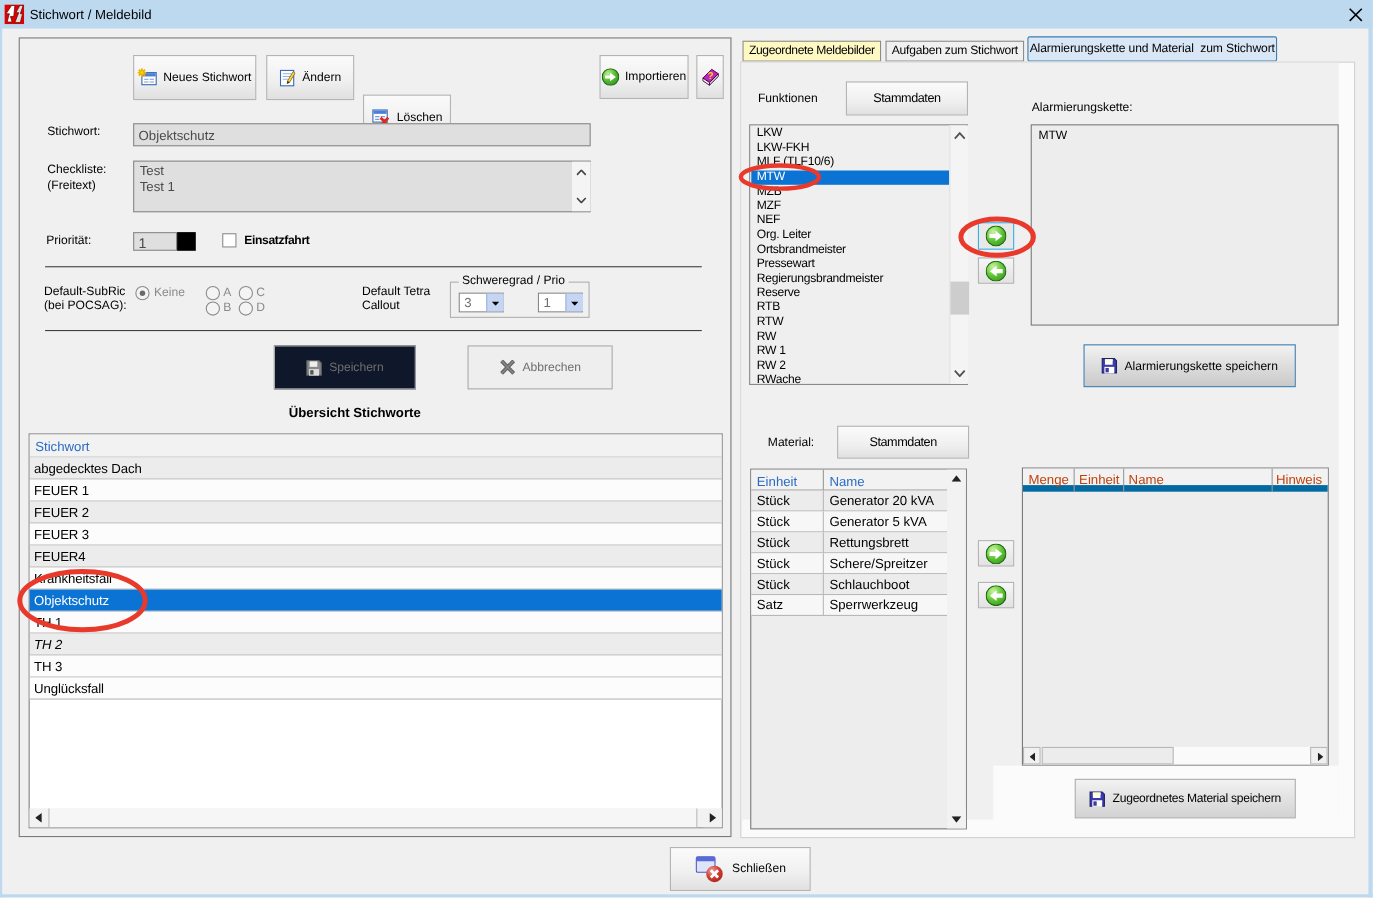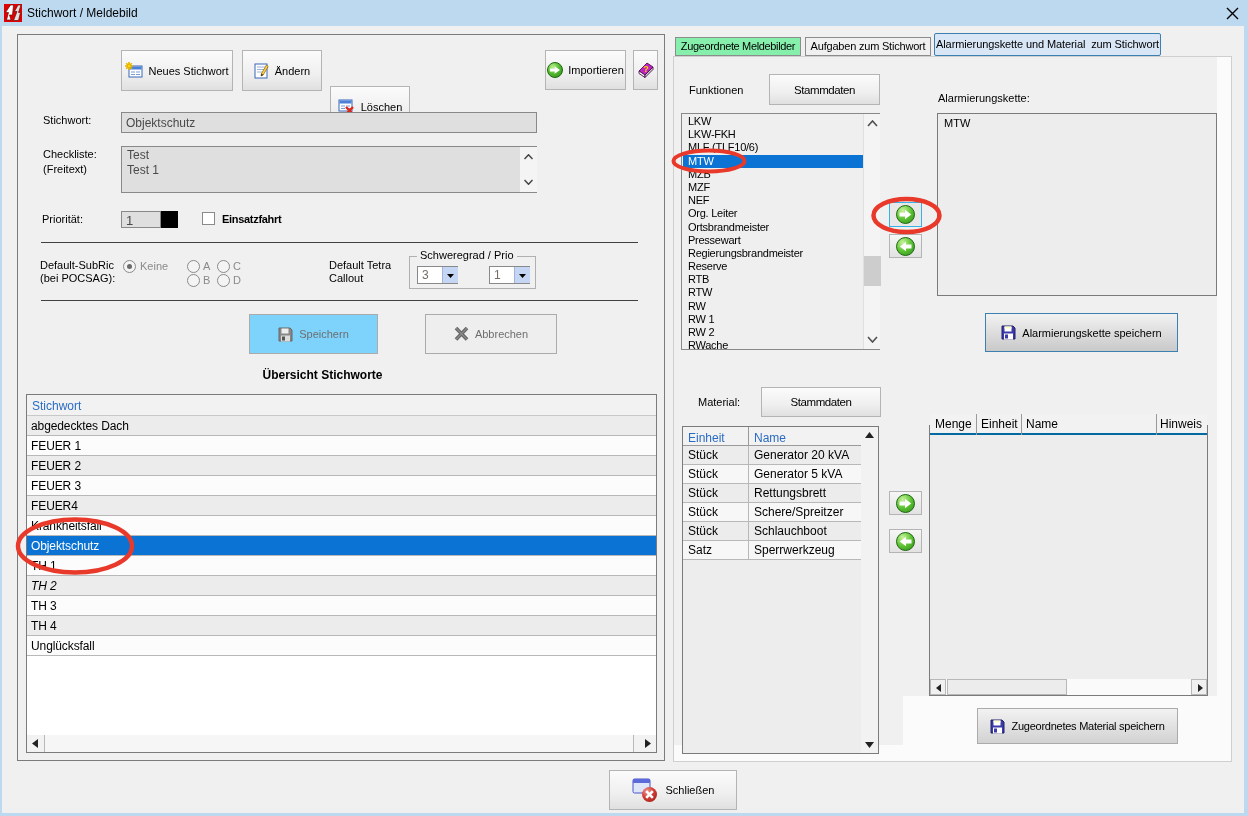--- a/index.html
+++ b/index.html
@@ -138,21 +138,21 @@
 <div class="abs sunk" style="left:489px;top:266px;width:41px;height:18px;background:#fff;">
   <div class="abs" style="left:4px;top:1px;color:#766e66;font-size:12px;">1</div>
   <div class="abs" style="left:24px;top:0px;width:16px;height:16px;background:#c4d6f4;border-left:1px solid #a0b4d8;"></div>
   <svg class="abs" style="left:29px;top:7px" width="7" height="4">
       <path d="M0 0 h7 l-3.5 4 z" fill="#000"></path>
     </svg>
 </div>
 
 <div class="abs" style="left:41px;top:300px;width:597px;height:1px;background:#404040;"></div>
 
-<div class="abs" style="left:249px;top:314px;width:129px;height:40px;border:1px solid #ababab;background:#7dd3fc;display:flex;align-items:center;justify-content:center;color:#6e6e6e;">
+<div class="abs" style="left:249px;top:314px;width:129px;height:40px;border:1px solid #ababab;background:#0f172a;display:flex;align-items:center;justify-content:center;color:#6e6e6e;">
   <svg width="15" height="15" viewBox="0 0 15 15" style="margin-right:6px">
     <path d="M1 1 h11 l2 2 v11 h-13 z" fill="#888" stroke="#666"></path>
     <rect x="3.5" y="1.5" width="7" height="5" fill="#eee"></rect>
     <rect x="3" y="8.5" width="9" height="6" fill="#ddd"></rect>
     <rect x="4" y="9.5" width="3" height="4" fill="#555"></rect>
   </svg>
   <span>Speichern</span>
 </div>
 <div class="abs" style="left:425px;top:314px;width:132px;height:40px;border:1px solid #ababab;background:#eee;display:flex;align-items:center;justify-content:center;color:#6e6e6e;">
   <svg width="15" height="14" viewBox="0 0 15 14" style="margin-right:6px">
@@ -170,21 +170,20 @@
 <div style="height:20px;background:#ececec;color:#000;border-bottom:1px solid #b8b8b8;padding:3px 0 0 4px;box-sizing:border-box;letter-spacing:-0.1px;">abgedecktes Dach</div>
 <div style="height:20px;background:#fcfcfc;color:#000;border-bottom:1px solid #b8b8b8;padding:3px 0 0 4px;box-sizing:border-box;letter-spacing:-0.1px;">FEUER 1</div>
 <div style="height:20px;background:#ececec;color:#000;border-bottom:1px solid #b8b8b8;padding:3px 0 0 4px;box-sizing:border-box;letter-spacing:-0.1px;">FEUER 2</div>
 <div style="height:20px;background:#fcfcfc;color:#000;border-bottom:1px solid #b8b8b8;padding:3px 0 0 4px;box-sizing:border-box;letter-spacing:-0.1px;">FEUER 3</div>
 <div style="height:20px;background:#ececec;color:#000;border-bottom:1px solid #b8b8b8;padding:3px 0 0 4px;box-sizing:border-box;letter-spacing:-0.1px;">FEUER4</div>
 <div style="height:20px;background:#fcfcfc;color:#000;border-bottom:1px solid #b8b8b8;padding:3px 0 0 4px;box-sizing:border-box;letter-spacing:-0.1px;">Krankheitsfall</div>
 <div style="height:20px;background:#0a73d4;color:#fff;border-bottom:1px solid #b8b8b8;padding:3px 0 0 4px;box-sizing:border-box;letter-spacing:-0.1px;">Objektschutz</div>
 <div style="height:20px;background:#fcfcfc;color:#000;border-bottom:1px solid #b8b8b8;padding:3px 0 0 4px;box-sizing:border-box;letter-spacing:-0.1px;">TH 1</div>
 <div style="height:20px;background:#ececec;color:#000;border-bottom:1px solid #b8b8b8;padding:3px 0 16px 4px;box-sizing:border-box;letter-spacing:-0.1px;font-style:italic;">TH 2</div>
 <div style="height:20px;background:#fcfcfc;color:#000;border-bottom:1px solid #b8b8b8;padding:3px 0 0 4px;box-sizing:border-box;letter-spacing:-0.1px;">TH 3</div>
-<div style="height:20px;background:#ececec;color:#000;border-bottom:1px solid #b8b8b8;padding:3px 0 0 4px;box-sizing:border-box;letter-spacing:-0.1px;">TH 4</div>
 <div style="height:20px;background:#fcfcfc;color:#000;border-bottom:1px solid #b8b8b8;padding:3px 0 0 4px;box-sizing:border-box;letter-spacing:-0.1px;">Unglücksfall</div>
 </div>
 
 <div class="abs" style="left:27px;top:735px;width:629px;height:17px;background:#f2f2f2;">
   <div class="abs" style="left:0;top:0;width:17px;height:17px;background:#f2f2f2;">
       <svg class="abs" style="left:5px;top:4px" width="6" height="9">
         <path d="M6 0 L0 4.5 L6 9 Z" fill="#222"></path>
       </svg>
     </div>
   <div class="abs" style="left:17px;top:0;width:590px;height:17px;background:#f6f6f6;border-left:1px solid #b8b8b8;border-right:1px solid #b8b8b8;"></div>
@@ -205,21 +204,21 @@
           <stop offset="0.45" stop-color="#d04038"></stop>
           <stop offset="1" stop-color="#a01810"></stop>
     </radialGradient>
       </defs>
     <circle cx="17.5" cy="17.5" r="7.5" fill="url(#rg)"></circle>
     <path d="M14.2 14.2 L20.8 20.8 M20.8 14.2 L14.2 20.8" stroke="#fff" stroke-width="2.6"></path>
   </svg>
   <span>Schließen</span>
 </div>
 
-<div class="abs" style="left:675px;top:37px;width:126px;height:19px;border:1px solid #8c8c8c;background:#86efac;padding-top:2px;text-align:center;white-space:nowrap;overflow:hidden;font-size:11px;letter-spacing:-0.35px;">Zugeordnete Meldebilder</div>
+<div class="abs" style="left:675px;top:37px;width:126px;height:19px;border:1px solid #8c8c8c;background:#fef9c3;padding-top:2px;text-align:center;white-space:nowrap;overflow:hidden;font-size:11px;letter-spacing:-0.35px;">Zugeordnete Meldebilder</div>
 <div class="abs" style="left:805px;top:37px;width:126px;height:19px;border:1px solid #8c8c8c;background:#f0f0f0;padding-top:2px;text-align:center;white-space:nowrap;overflow:hidden;font-size:11px;letter-spacing:-0.2px;">Aufgaben zum Stichwort</div>
 <div class="abs" style="left:934px;top:33px;width:227px;height:23px;border:1px solid #3c7fb1;border-radius:2px;background:#d8e6f6;padding-top:4px;text-align:center;white-space:nowrap;overflow:hidden;font-size:11px;letter-spacing:-0.1px;">Alarmierungskette und Material&nbsp; zum Stichwort</div>
 
 <div class="abs" style="left:673px;top:56px;width:559px;height:706px;border:1px solid #cfcfcf;background:#fbfbfb;"></div>
 <div class="abs" style="left:674px;top:57px;width:543px;height:688px;background:#f0f0f0;"></div>
 
 <div class="abs" style="left:689px;top:84px;">Funktionen</div>
 <div class="btn" style="left:769px;top:74px;width:111px;height:31px;letter-spacing:-0.4px;font-size:11.5px;">Stammdaten</div>
 <div class="abs" style="left:938px;top:92px;">Alarmierungskette:</div>
 
@@ -353,21 +352,21 @@
 <div class="abs" style="left:889px;top:529px;width:33px;height:24px;border:1px solid #b4b4b4;background:linear-gradient(#f6f6f6,#e2e2e2);display:flex;align-items:center;justify-content:center;">
   <svg width="19" height="19" viewBox="0 0 19 19">
     <circle cx="9.5" cy="9.5" r="9" fill="url(#g2)" stroke="#1e6812"></circle>
     <path d="M15.5 7.6 h-5.5 v-2.9 l-6.2 4.8 l6.2 4.8 v-2.9 h5.5 z" fill="#fff"></path>
   </svg>
 </div>
 
 <div class="abs" style="left:903px;top:696px;width:314px;height:50px;background:#fbfbfb;"></div>
 
 <div class="abs" style="left:929px;top:425px;width:279px;height:271px;border:1px solid #7b7b7b;background:#ededed;"></div>
-<div class="abs" style="left:930px;top:414px;width:277px;height:21px;background:#f2f2f2;border-bottom:2px solid #0369a1;color:#000000;font-size:12px;">
+<div class="abs" style="left:930px;top:426px;width:277px;height:21px;background:#f2f2f2;border-bottom:6px solid #0369a1;color:#c2410c;font-size:12px;">
   <div class="abs" style="left:5px;top:3px;">Menge</div>
   <div class="abs" style="left:51px;top:3px;">Einheit</div>
   <div class="abs" style="left:96px;top:3px;">Name</div>
   <div class="abs" style="left:230px;top:3px;">Hinweis</div>
   <div class="abs" style="left:46px;top:0;width:1px;height:21px;background:#9a9a9a;"></div>
   <div class="abs" style="left:91px;top:0;width:1px;height:21px;background:#9a9a9a;"></div>
   <div class="abs" style="left:226px;top:0;width:1px;height:21px;background:#9a9a9a;"></div>
 </div>
 
 <div class="abs" style="left:930px;top:679px;width:277px;height:16px;background:#fafafa;">

